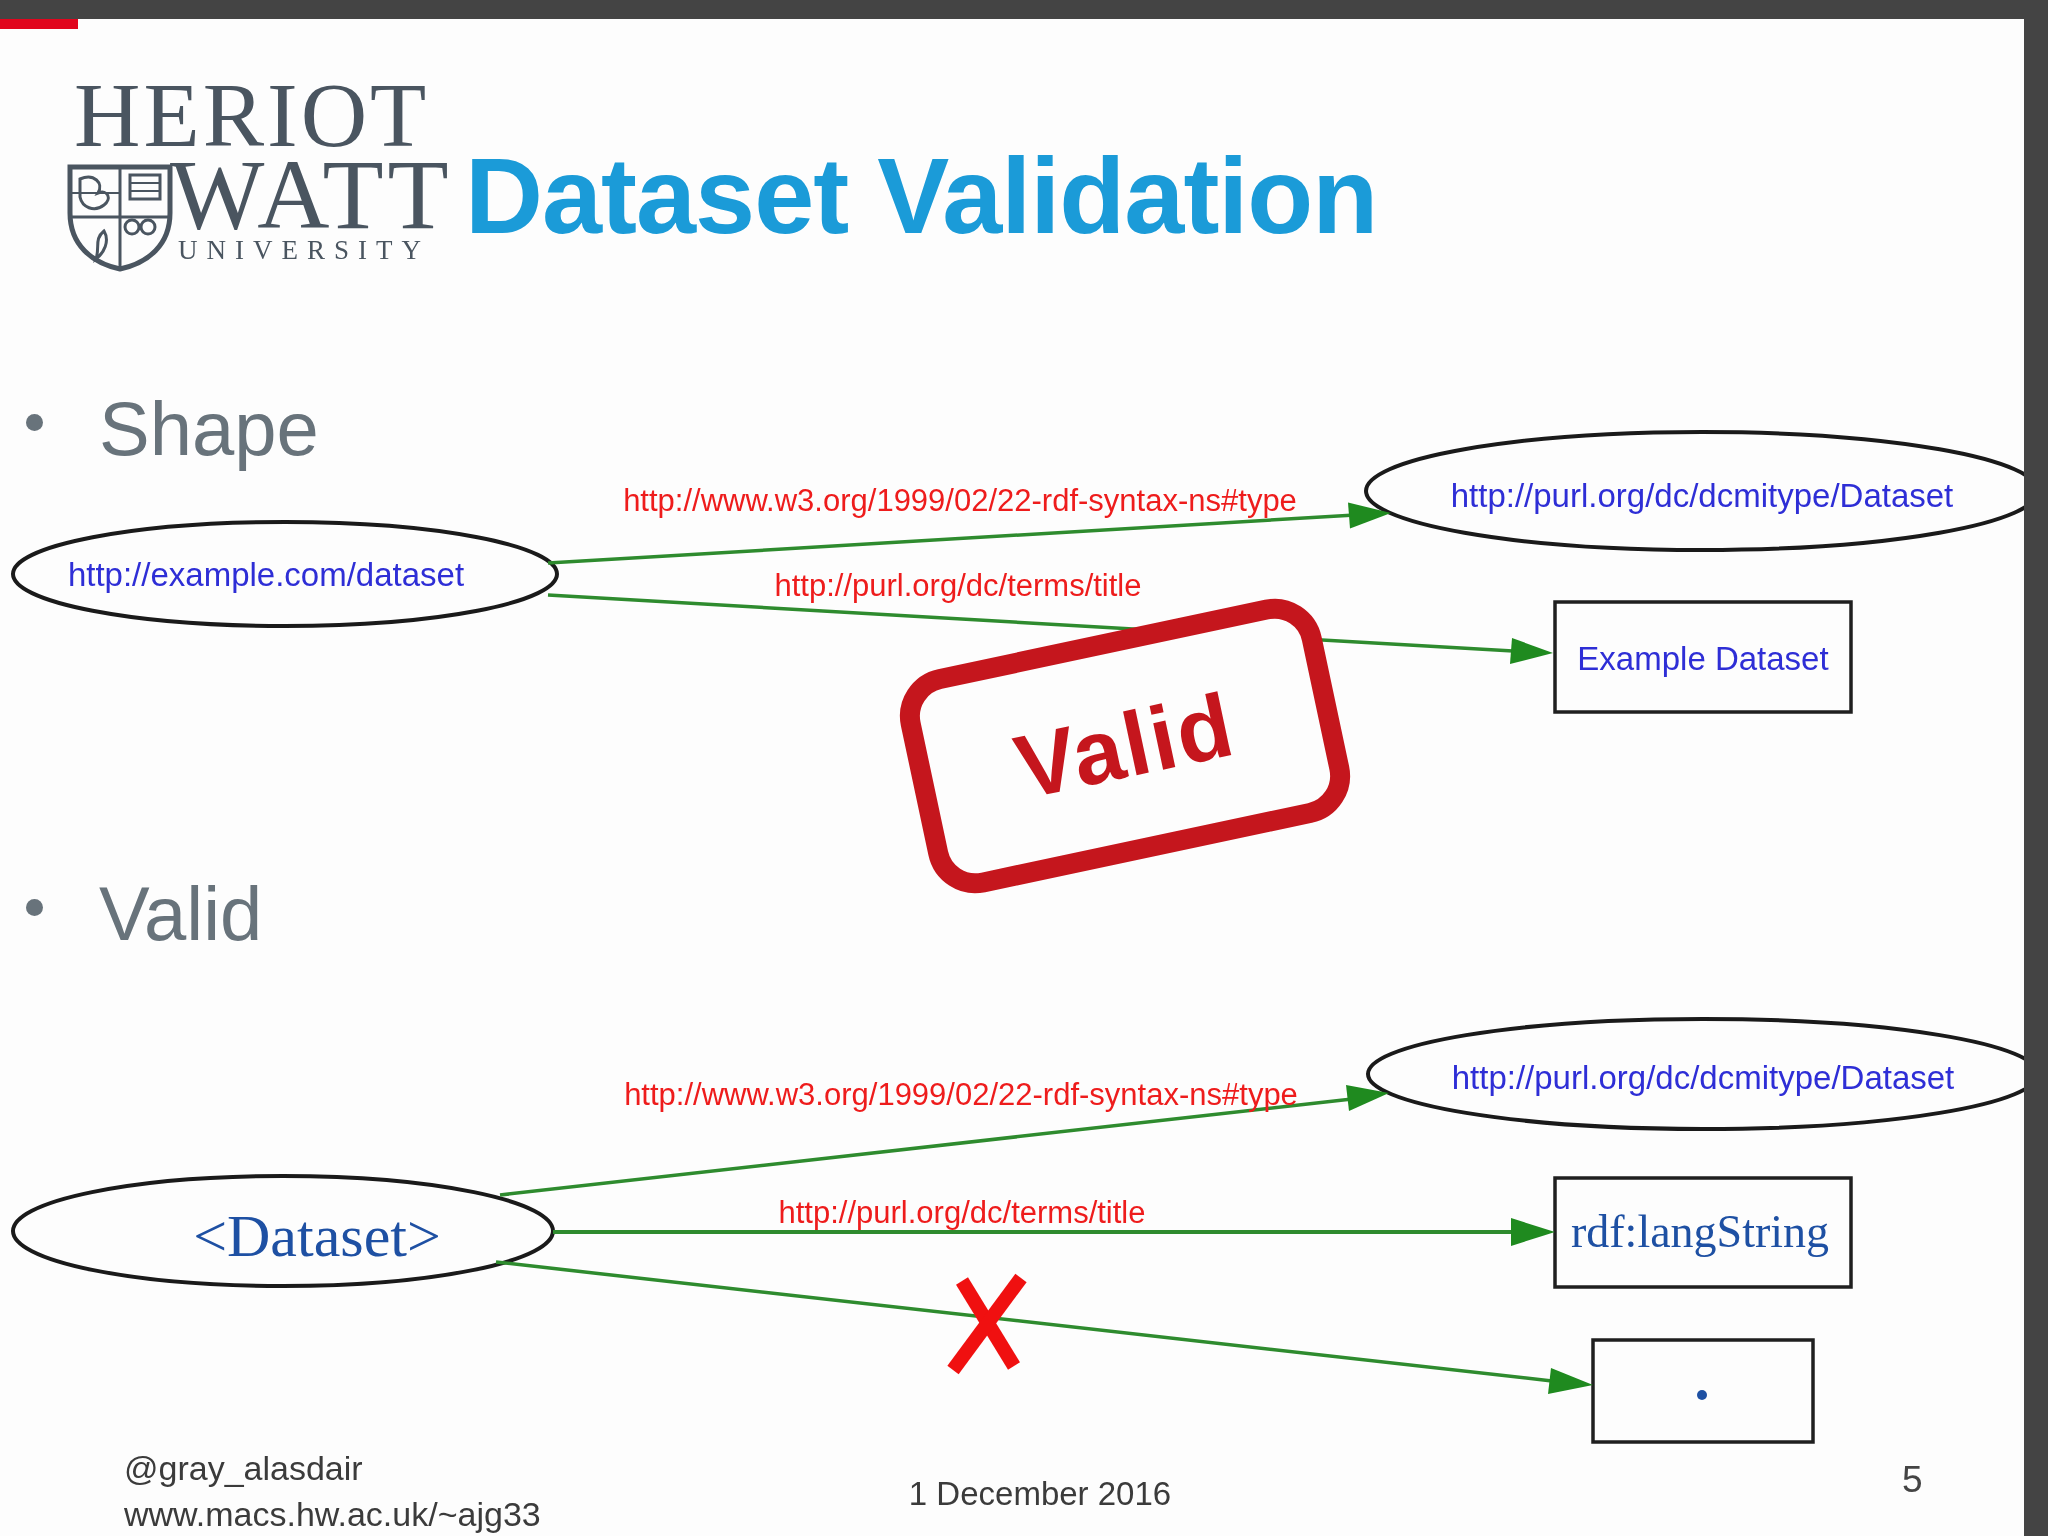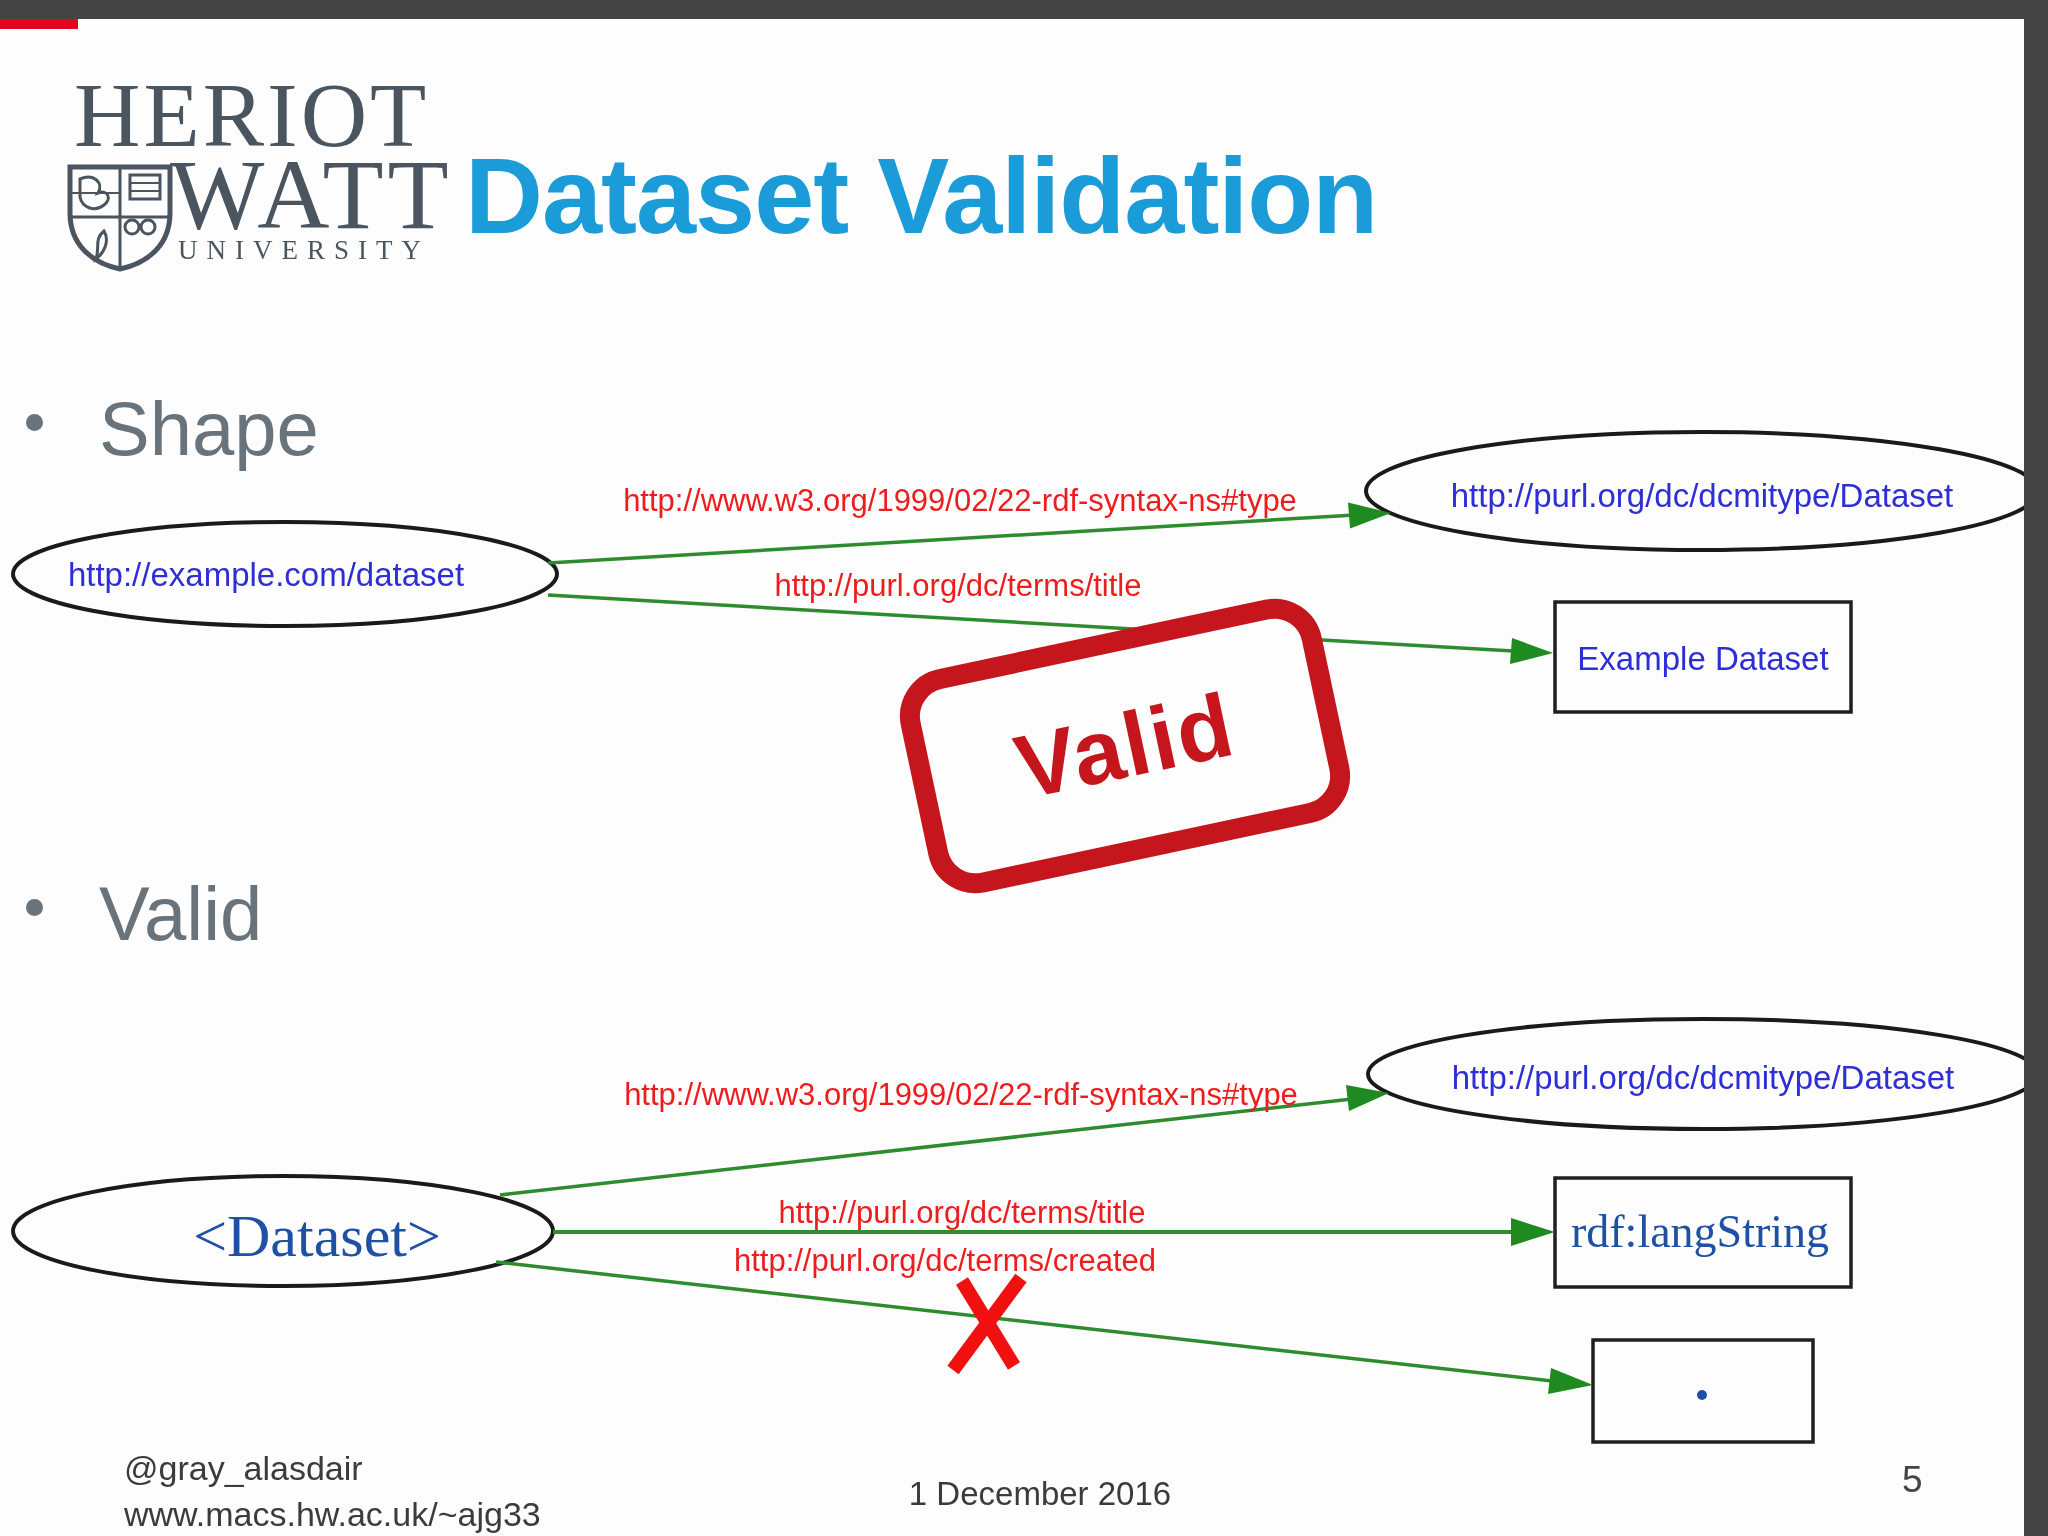--- a/index.html
+++ b/index.html
@@ -120,20 +120,19 @@
 
   <div class="abs stamp">
     <span class="stamp-text">Valid</span>
   </div>
 
   <div class="abs shape-label" style="left:317px;top:1183px;font-size:60px;">&lt;Dataset&gt;</div>
   <div class="abs edge-label" style="left:961px;top:1058px;">http://www.w3.org/1999/02/22-rdf-syntax-ns#type</div>
   <div class="abs node-label" style="left:1703px;top:1040px;">http://purl.org/dc/dcmitype/Dataset</div>
   <div class="abs edge-label" style="left:962px;top:1176px;">http://purl.org/dc/terms/title</div>
   <div class="abs shape-label" style="left:1700px;top:1186px;font-size:46px;">rdf:langString</div>
-  <div class="abs edge-label" style="left:945px;top:1224px;">http://purl.org/dc/terms/created</div>
 
   <div class="abs footer-handle">@gray_alasdair</div>
   <div class="abs footer-site">www.macs.hw.ac.uk/~ajg33</div>
   <div class="abs footer-date">1 December 2016</div>
   <div class="abs footer-page">5</div>
 
 </div>
 
 </body></html>

